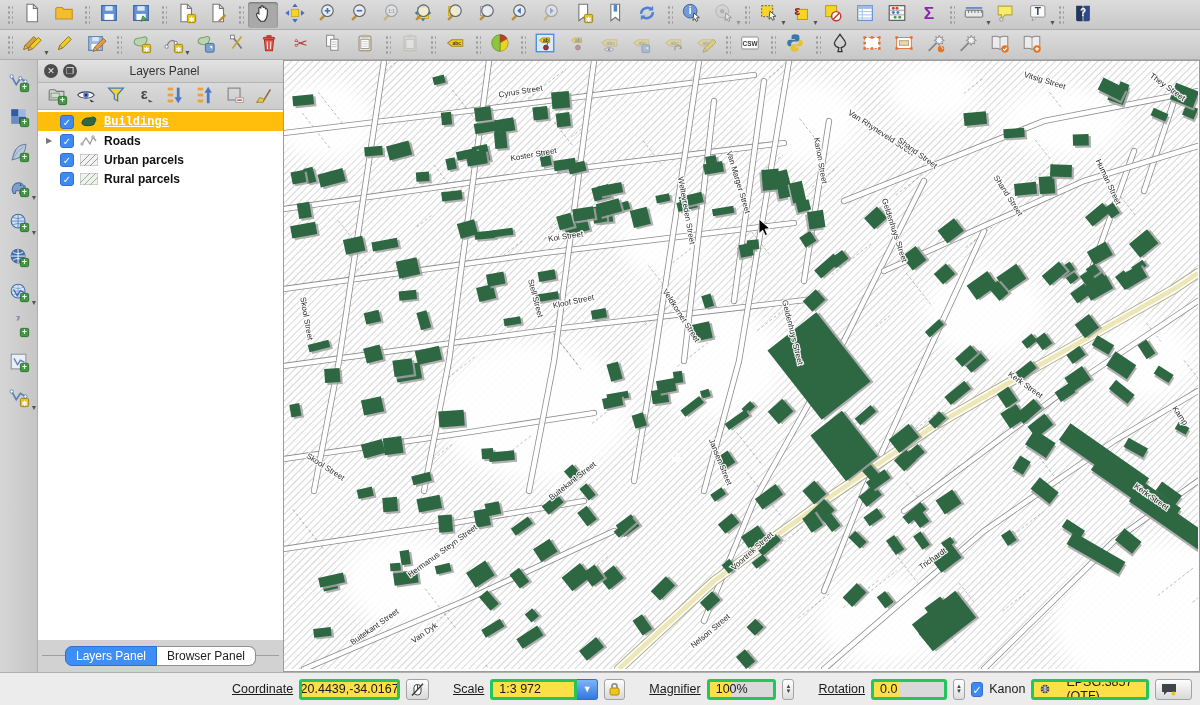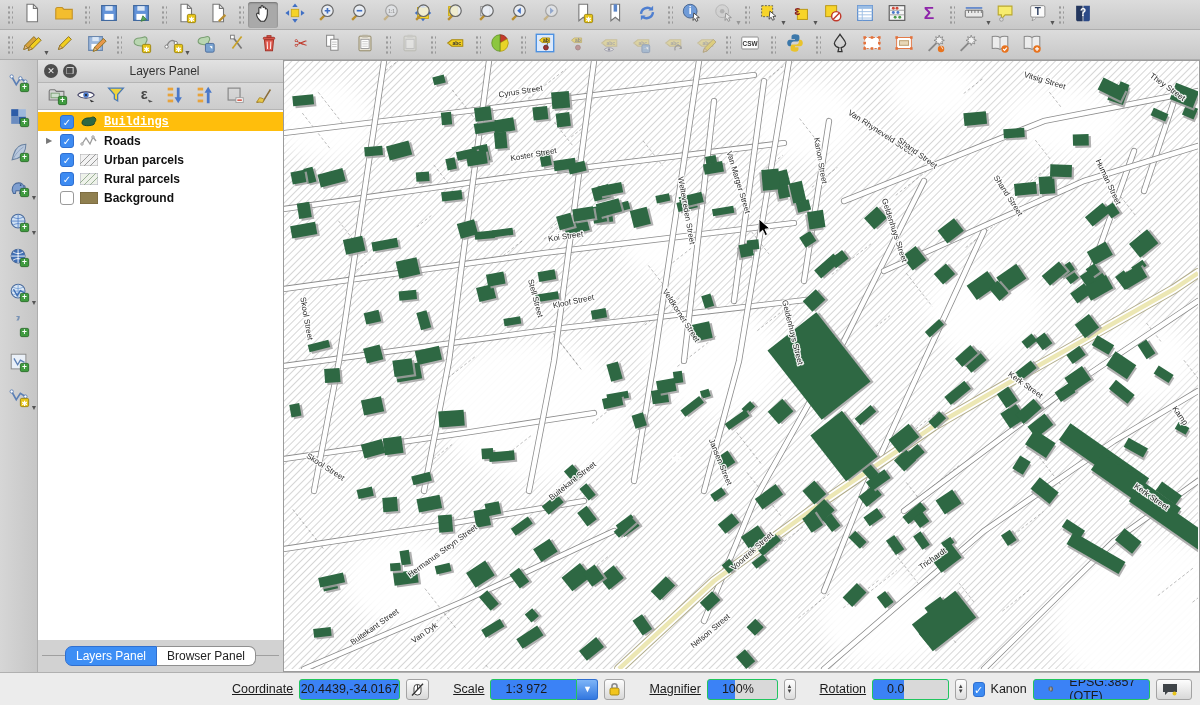--- a/index.html
+++ b/index.html
@@ -53,22 +53,22 @@
   .ptab:first-child { border-radius:7px 0 0 7px; }
   .ptab:last-child { border-radius:0 7px 7px 0; border-left:none; }
   .ptab.active { background:#3d8ef5; color:#fff; border-color:#2f6fd0; }
   
   #map-wrap { flex:1; position:relative; background:#fff; border:1px solid #9c9c9c; border-left:none; }
   #map-wrap svg { display:block; }
   
   #status { height:33px; display:flex; align-items:center; gap:6px; padding:0 8px;
     background:#ececec; border-top:1px solid #b0b0b0; font-size:12.5px; color:#1a1a1a; }
   .sb-label { margin-left:18px;text-decoration:underline; }
-  .sb-field { height:21px; border:1px solid #22c55e; border-radius:3px; background:#3b82f6;
-    display:flex; align-items:center; padding:0 14px; font-size:12.5px; position:relative; overflow:hidden; }
+  .sb-field { height:21px; border:3px solid #22c55e; border-radius:3px; background:#fde047;
+    display:flex; align-items:center; padding:0 6px; font-size:12.5px; position:relative; overflow:hidden; }
   .sb-field .fill { position:absolute; right:0; top:0; bottom:0; background:#d9d9d9; }
   .sb-btn { height:21px; border:1px solid #a3a3a3; border-radius:3px;
     background:linear-gradient(#fdfdfd,#d8d8d8); display:flex; align-items:center;
     justify-content:center; padding:0 3px; }
   .spin { width:15px; height:21px; border:1px solid #a3a3a3; border-radius:3px;
     background:linear-gradient(#fff,#ddd); display:flex; flex-direction:column;
     align-items:center; justify-content:center; font-size:6px; color:#444; line-height:5px; }
   .combo-dd { width:21px; height:21px; border:1px solid #2f6fd0; border-left:none;
     border-radius:0 3px 3px 0; background:linear-gradient(#7db4f7,#3378e0); color:#fff;
     font-size:9px; display:flex; align-items:center; justify-content:center; }
@@ -752,28 +752,20 @@
           <span class="lbl">Urban parcels</span>
         </div>
         <div class="layer-row">
           <span class="exp"></span>
           <span class="cb on">✓</span>
           <span class="sw"><svg width="18" height="12" viewBox="0 0 18 12">
               <rect width="18" height="12" fill="#eef2ea" stroke="#aab"></rect>
               <path d="M-2 12L12 -2M2 14L16 0M8 14L20 2" stroke="#9ab095" stroke-width="1"></path>
             </svg></span>
           <span class="lbl">Rural parcels</span>
-        </div>
-        <div class="layer-row">
-          <span class="exp"></span>
-          <span class="cb"></span>
-          <span class="sw"><svg width="18" height="12" viewBox="0 0 18 12">
-              <rect width="18" height="12" fill="#8f7f4f" stroke="#6e5f38"></rect>
-            </svg></span>
-          <span class="lbl">Background</span>
         </div>
       </div>
     <div id="panel-tabs">
         <div class="ptab active">Layers Panel</div>
         <div class="ptab">Browser Panel</div>
       </div>
   </div>
 
   <div id="map-wrap">
       <svg width="914" height="608" viewBox="0 0 914 608">

